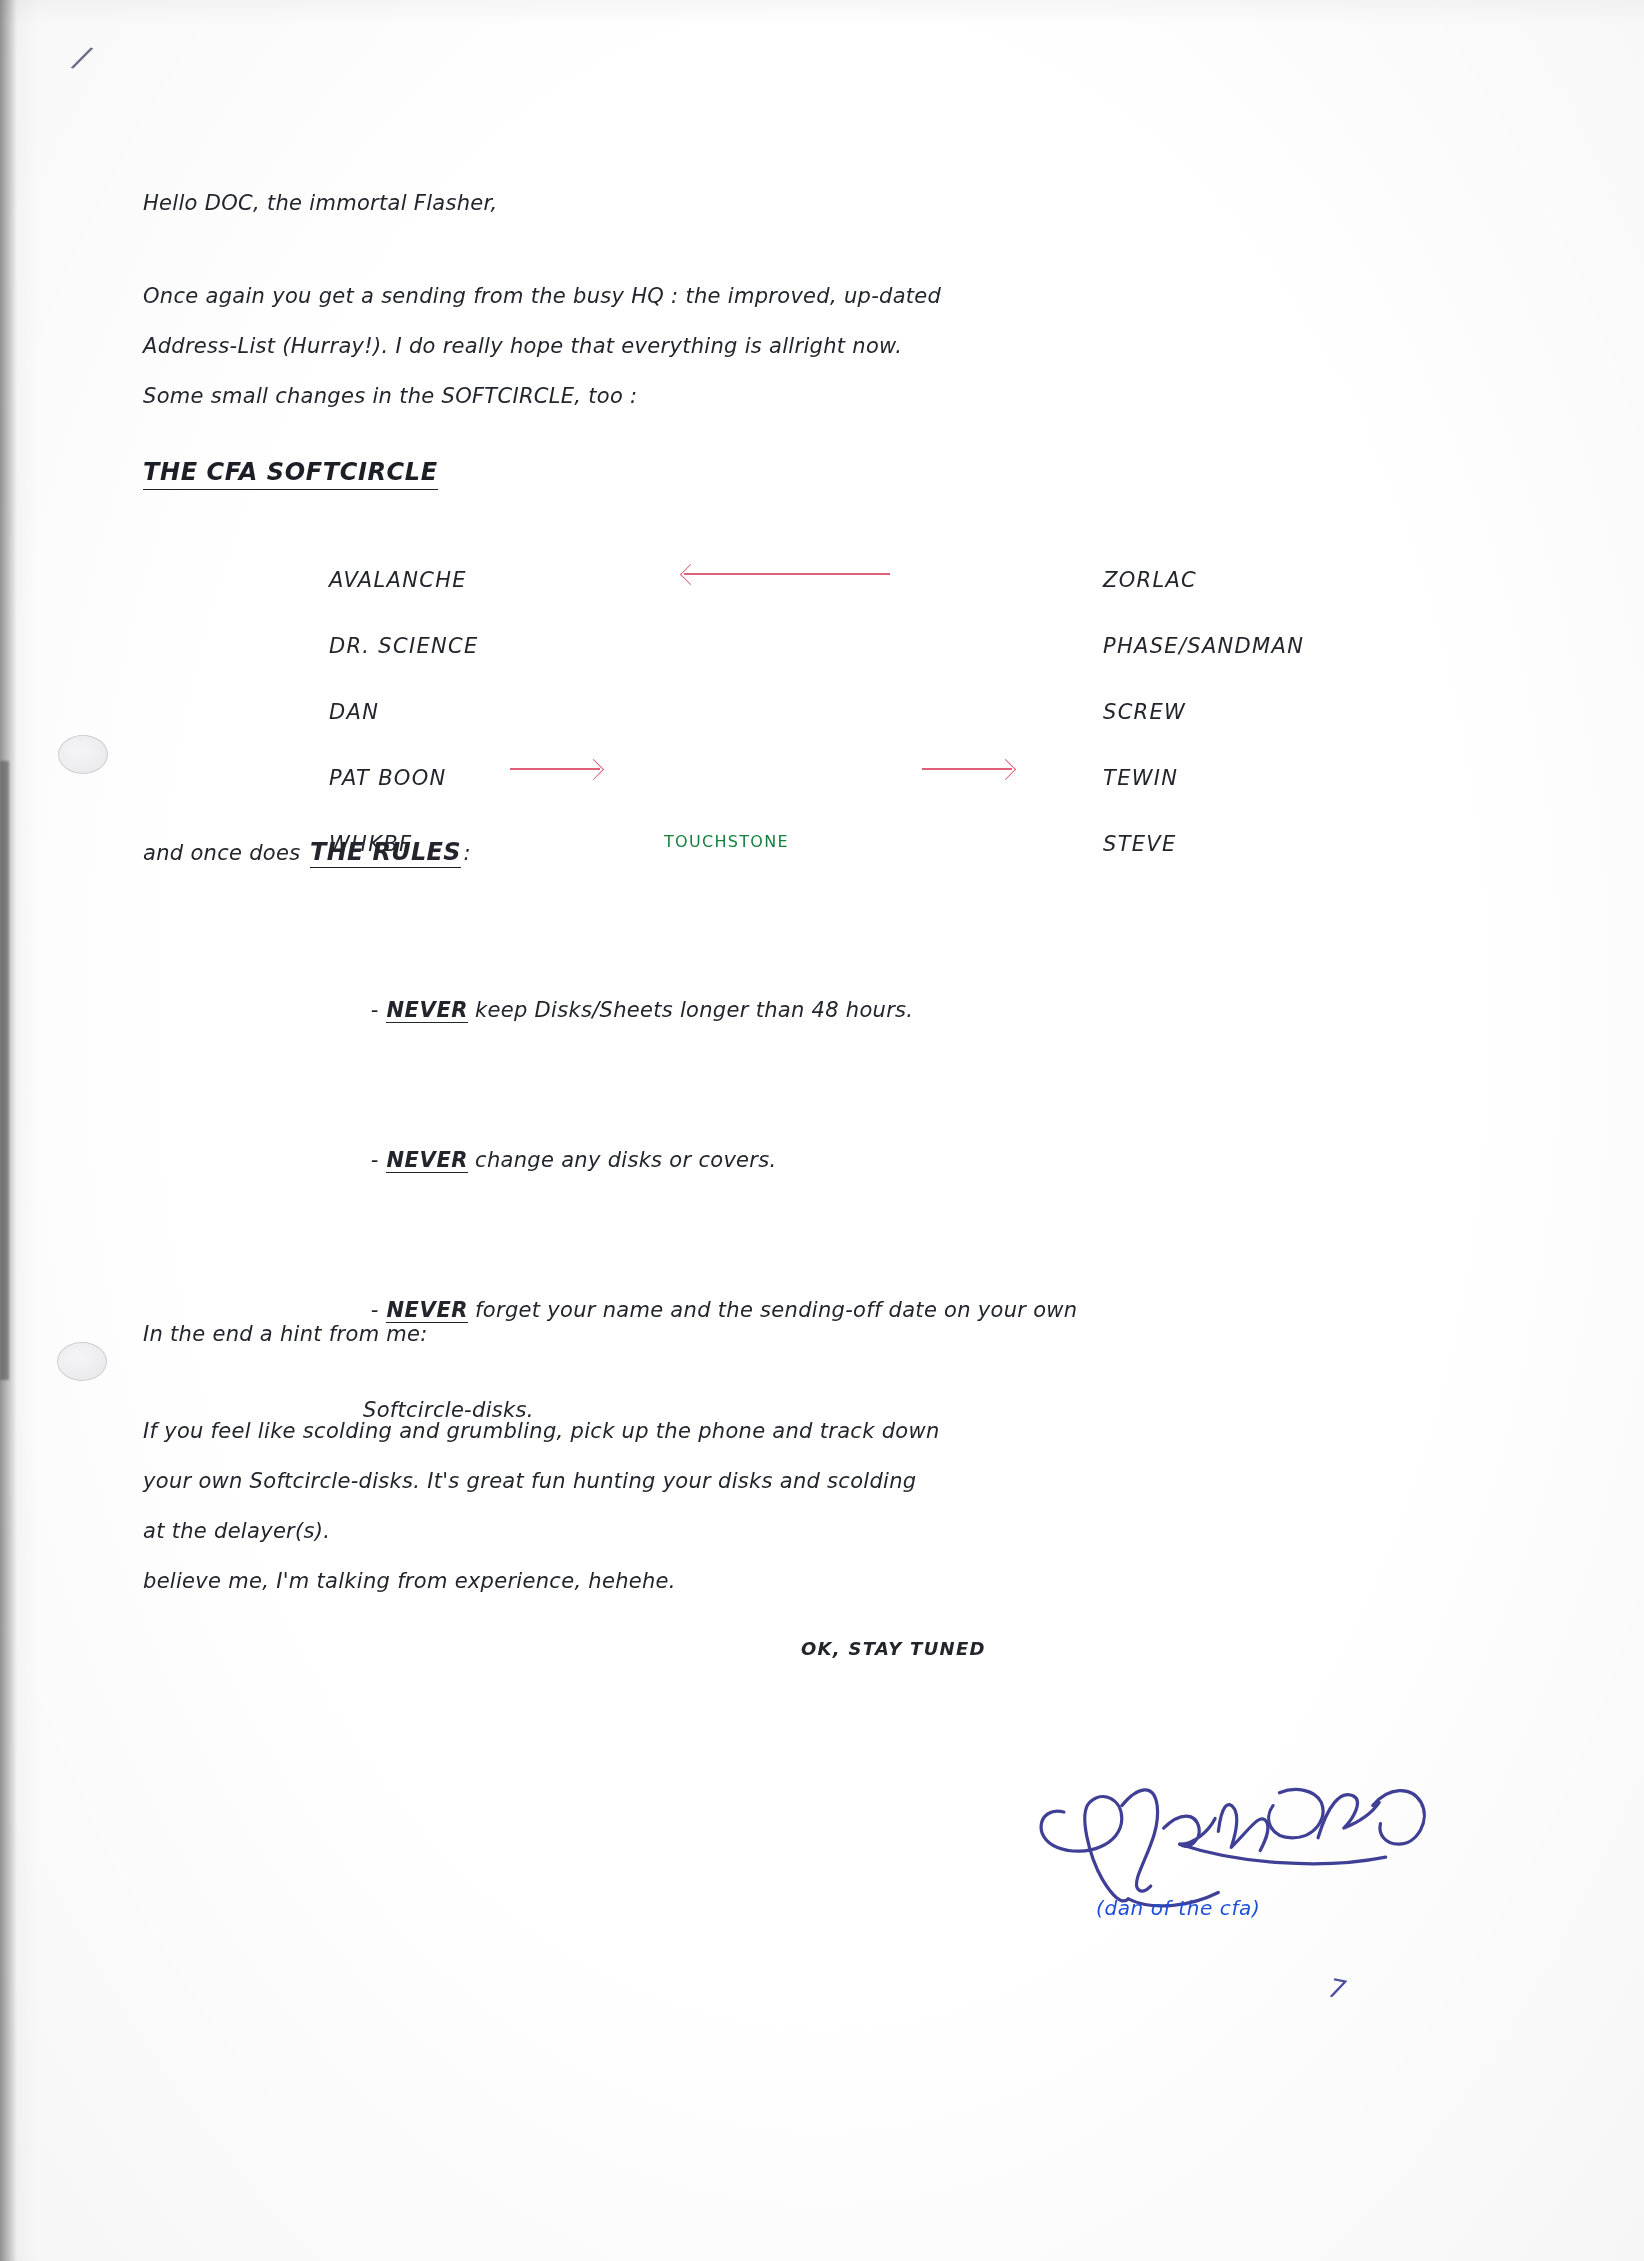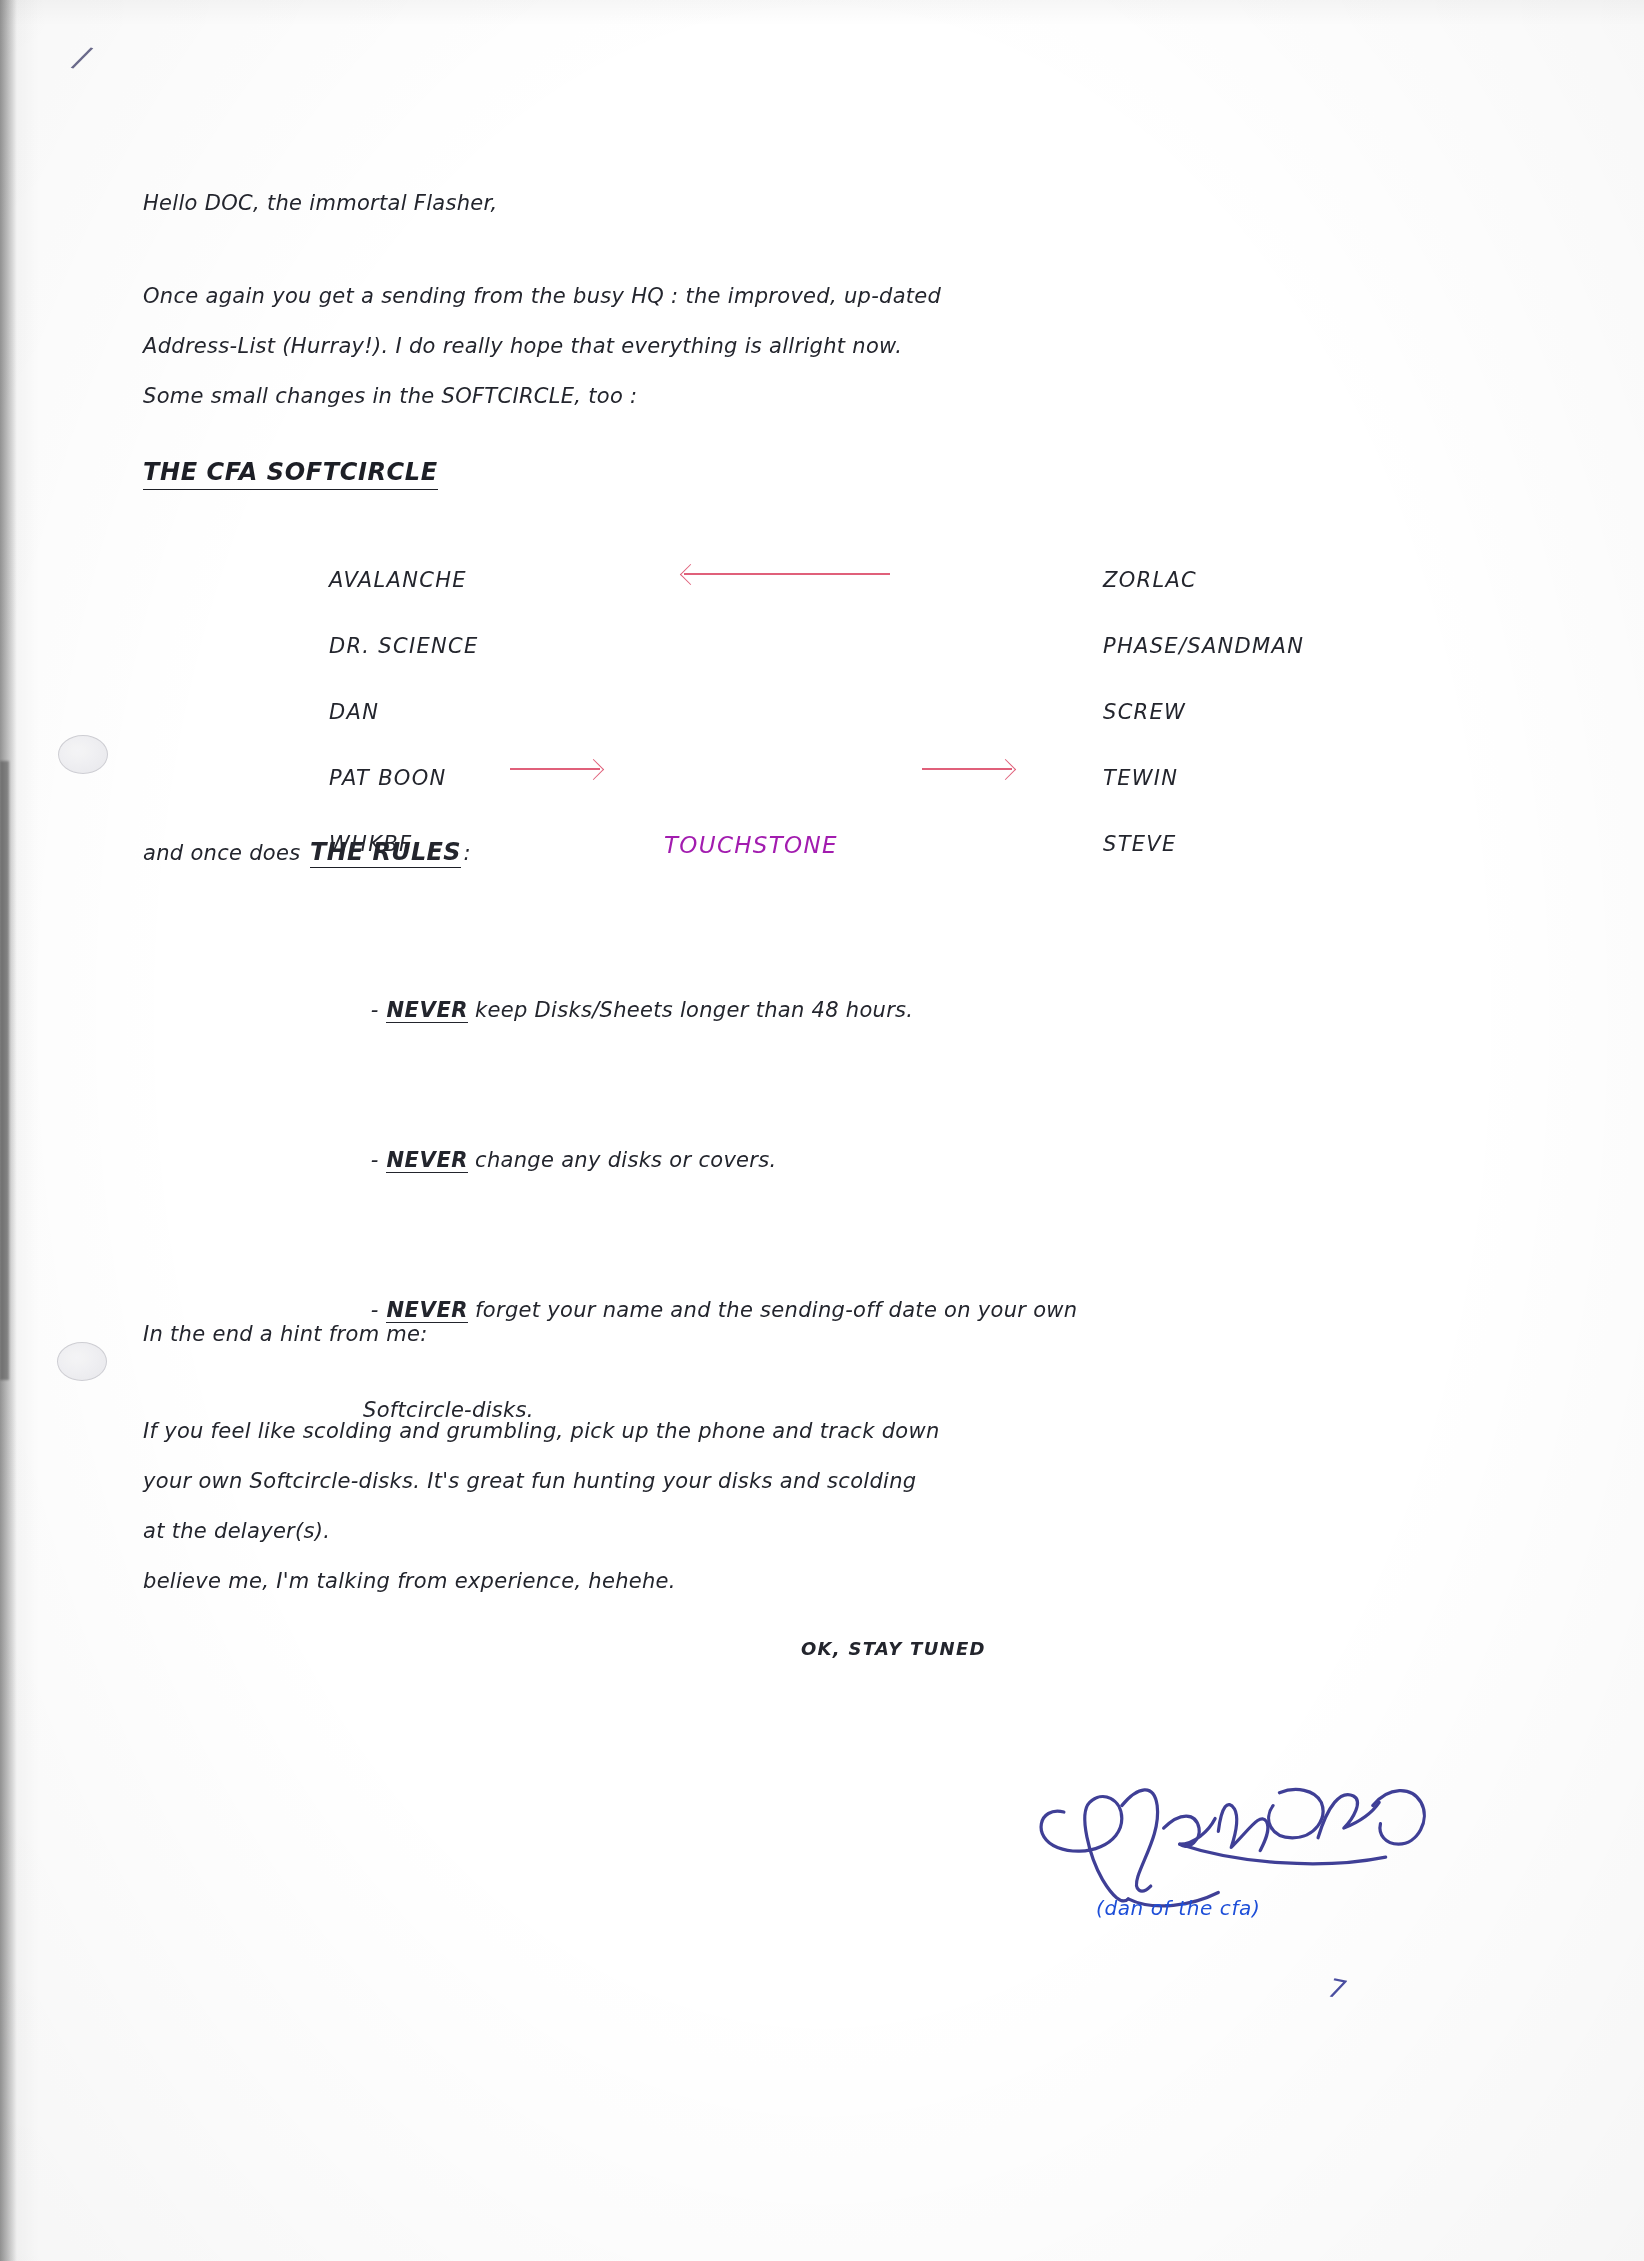--- a/index.html
+++ b/index.html
@@ -100,21 +100,21 @@
     margin-top: 16px;
   }
   .sc-left, .sc-right {
     position: absolute;
     font-size: 21px;
     letter-spacing: 1.3px;
     color: #23252d;
     font-style: italic;
   }
   .sc-left { left: 0; }
-  .sc-mid  { position: absolute; left: 335px; font-size: 23px; letter-spacing: 1.3px; font-style: italic; color:#a21caf;}
+  .sc-mid  { position: absolute; left: 335px; font-size: 16px; letter-spacing: 1.3px; color:#15803d;}
   .sc-right { left: 774px; }
 
   
   .arrow {
     position: absolute;
     height: 1.9px;
     background: #e0607a;
   }
   .arrow::after {
     content: "";

